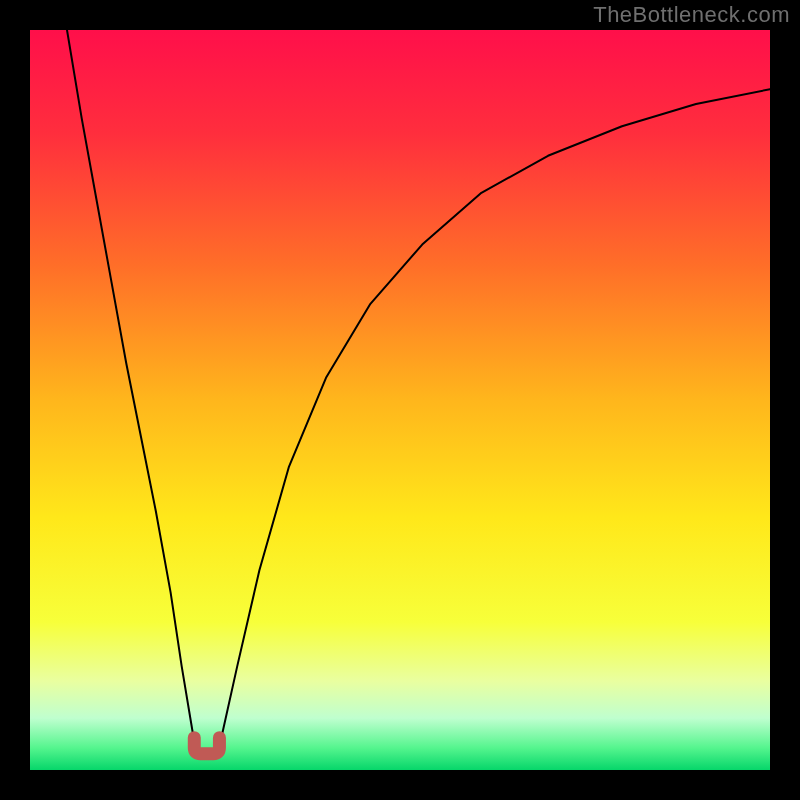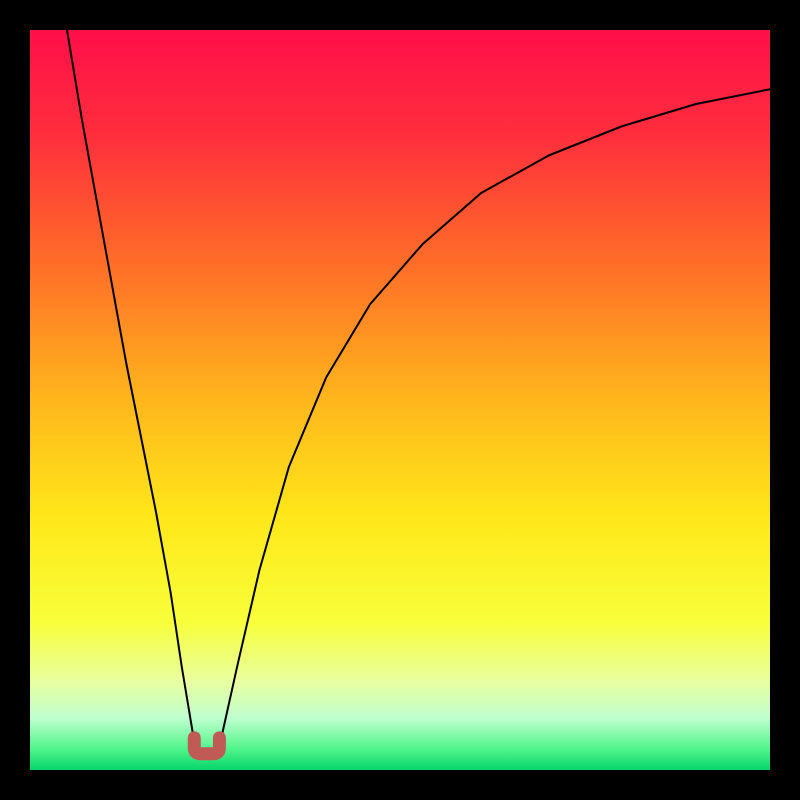--- a/index.html
+++ b/index.html
@@ -34,20 +34,21 @@
     height: 740px;
     background: #000;
   }
   svg { display: block; }
 </style>
 </head>
 <body>
 
 <div class="outer">
 
+  <div class="watermark">TheBottleneck.com</div>
 
   <div class="plot-frame">
     <svg id="chart-svg" width="740" height="740" viewBox="0 0 740 740" preserveAspectRatio="none">
         <defs>
           <linearGradient id="bg-grad" x1="0" y1="0" x2="0" y2="1">
             <stop offset="0%" stop-color="#ff0f4a"></stop>
             <stop offset="14%" stop-color="#ff2e3d"></stop>
             <stop offset="32%" stop-color="#ff6f28"></stop>
             <stop offset="50%" stop-color="#ffb61c"></stop>
             <stop offset="66%" stop-color="#ffe81a"></stop>

